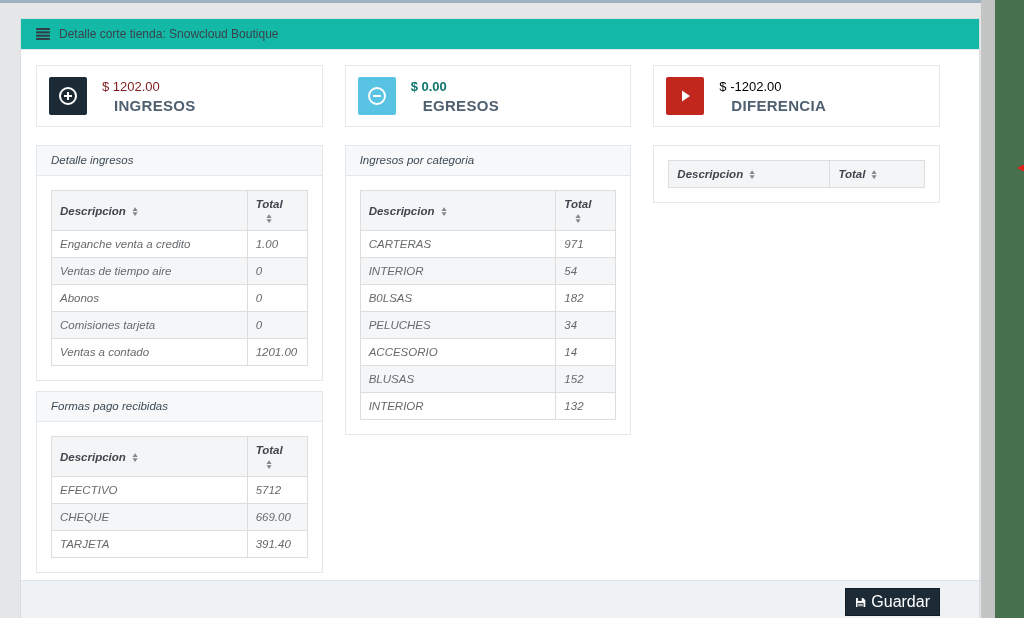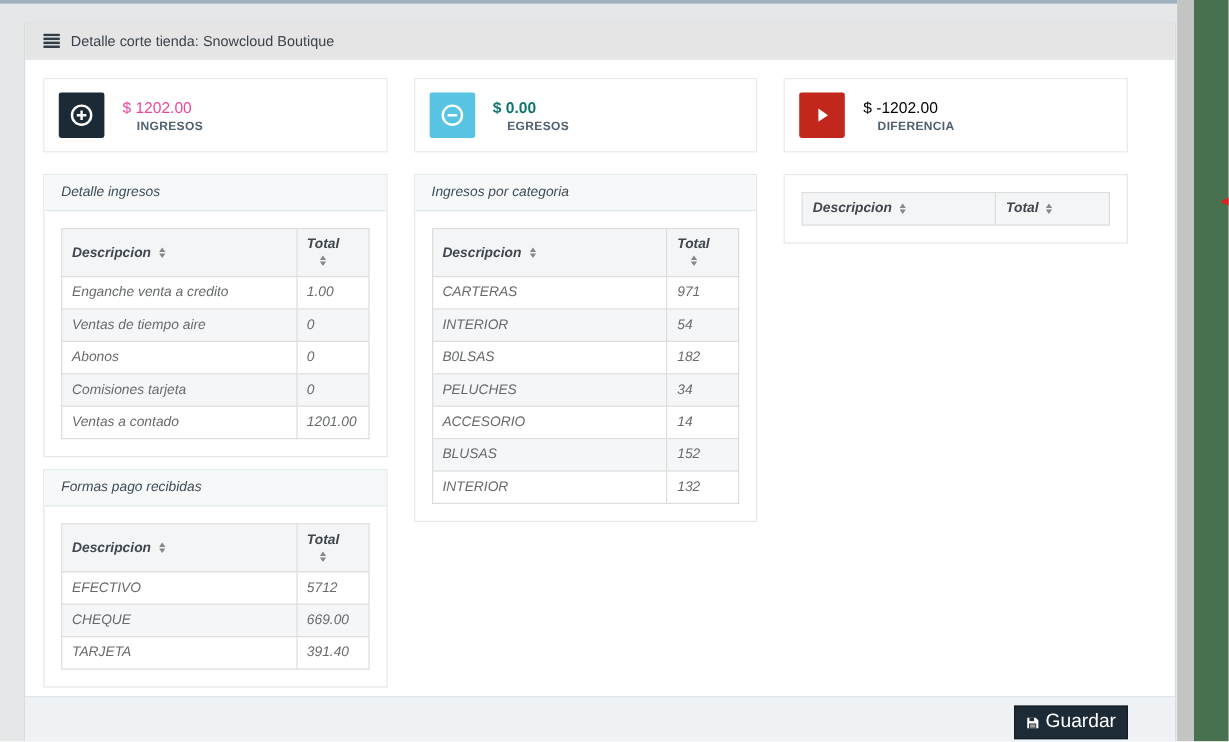--- a/index.html
+++ b/index.html
@@ -4,39 +4,39 @@
 <style>
   * { margin:0; padding:0; box-sizing:border-box; }
   body { font-family:"Liberation Sans", sans-serif; }
   .screen { position:relative; width:1024px; height:618px; overflow:hidden; background:#e5e6e7; }
 
   .topline { position:absolute; left:0; top:0; width:981px; height:3px; background:#9db1be; }
 
   .main-panel { position:absolute; left:20px; top:18px; width:960px; height:606px;
     background:#fff; border:1px solid #d8dde1; display:flex; flex-direction:column; }
 
-  .panel-heading { height:31px; background:#e5e5e5; border-bottom:1px solid #e7eaec;
+  .panel-heading { height:31px; background:#14b8a6; border-bottom:1px solid #e7eaec;
     display:flex; align-items:center; gap:9px; padding:0 15px; font-size:12px; color:#3b434c; }
 
   .panel-body { height:530px; padding:15px 39px 0 15px; overflow:hidden; }
 
   
   .stats-row { display:flex; gap:22px; margin-bottom:18px; }
   .stat-card { width:287px; height:62px; background:#fff; border:1px solid #e7eaec;
     display:flex; align-items:center; padding:12px; }
   .stat-icon { width:38px; height:38px; border-radius:2px; display:flex; align-items:center; justify-content:center; flex:none; }
   .icon-ingresos  { background:#1b2a35; }
   .icon-egresos   { background:#58c3e3; }
   .icon-diferencia{ background:#c2271e; }
   .stat-text { margin-left:15px; }
   .stat-value { font-size:13px; }
-  .val-ingresos   { color:#ec4899; }
+  .val-ingresos   { color:#7f1d1d; }
   .val-egresos    { color:#0f766e;font-weight:bold; }
   .val-diferencia { color:#000000; }
-  .stat-label { font-size:10px; font-weight:bold; color:#4f6071; margin-top:3px; letter-spacing:.3px;padding-left:12px; }
+  .stat-label { font-size:15px; font-weight:bold; color:#4f6071; margin-top:3px; letter-spacing:.3px;padding-left:12px; }
 
   
   .grid { display:flex; gap:22px; align-items:flex-start;font-style:italic; }
   .col { width:287px; display:flex; flex-direction:column; gap:10px; }
   .subpanel { width:100%; background:#fff; border:1px solid #e2e8ec; }
   .subpanel-heading { height:30px; background:#f6f8f9; border-bottom:1px solid #e2e8ec;
     padding:8px 14px; font-size:11.5px; color:#3e4a55; }
   .subpanel-body { padding:14px; }
 
   

